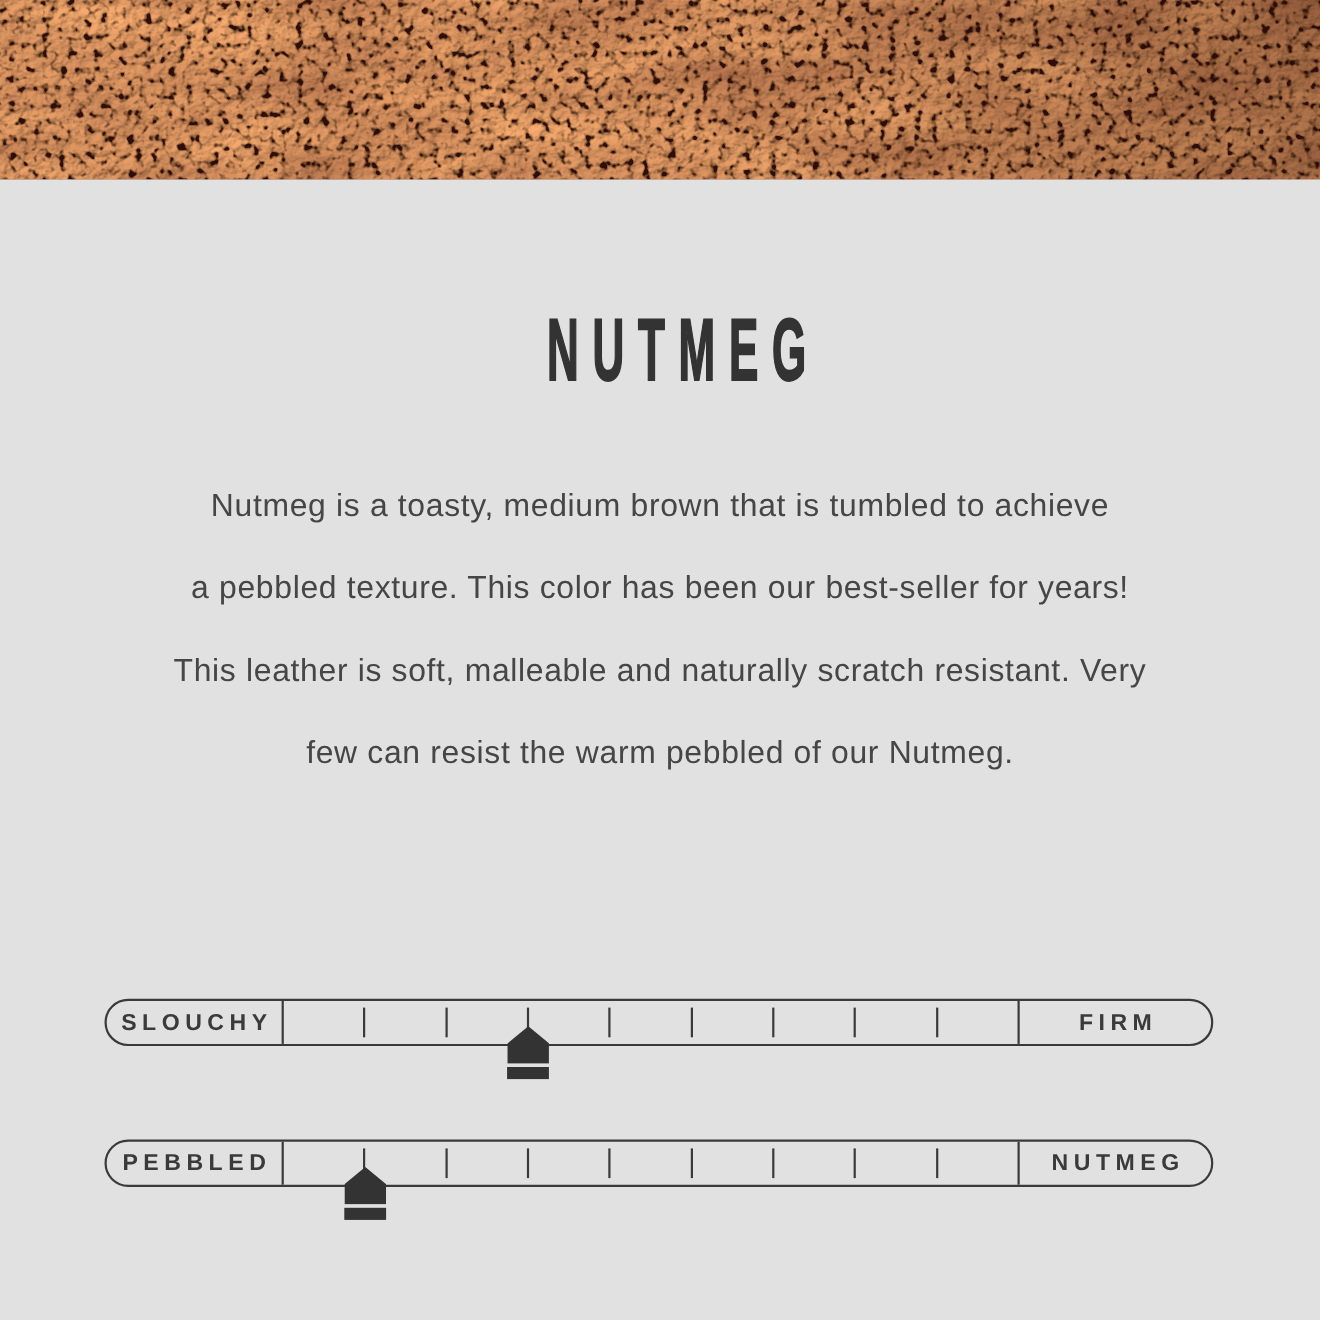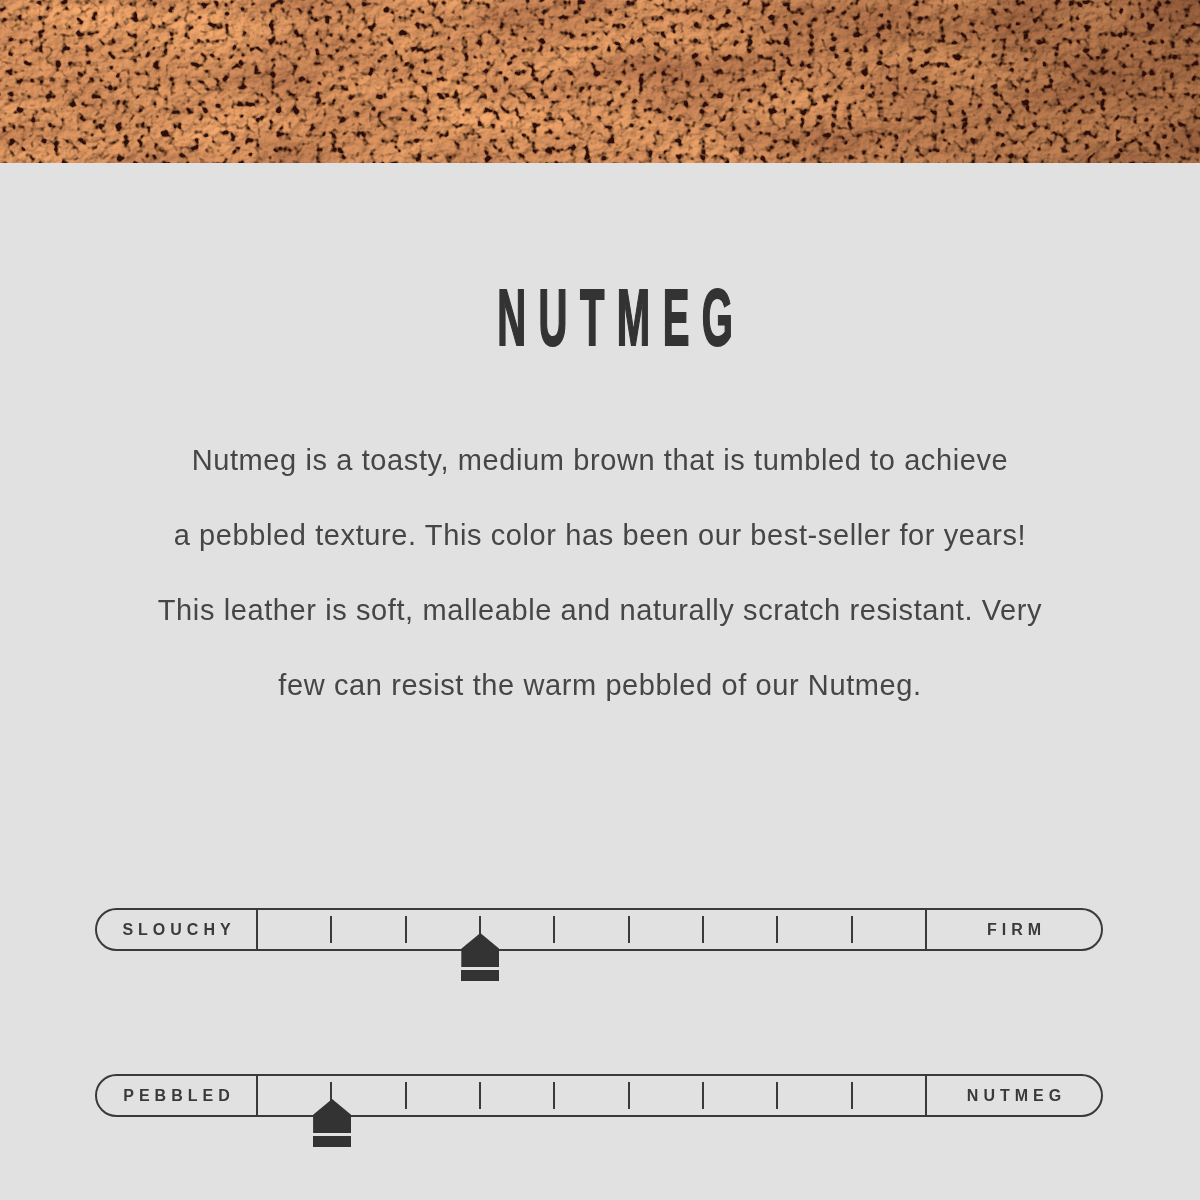--- a/index.html
+++ b/index.html
@@ -66,26 +66,26 @@
     position:absolute;
     left:95px;
     width:1008px;
     height:43px;
     border:2px solid var(--ink);
     border-radius:24px;
     display:flex;
     align-items:stretch;
   }
   .scale.first{top:908px;}
-  .scale.second{top:1074px;}
+  .scale.second{top:1036px;}
   .scale .cell{
     display:flex;
     align-items:center;
     justify-content:center;
-    font-size:16px;
+    font-size:21px;
     font-weight:700;
     letter-spacing:5px;
     text-indent:5px;
     color:var(--ink);
     user-select:none;
   }
   .scale .cell.left{width:161px;border-right:2px solid var(--ink);}
   .scale .cell.right{width:176px;border-left:2px solid var(--ink);}
   .track{
     position:relative;

